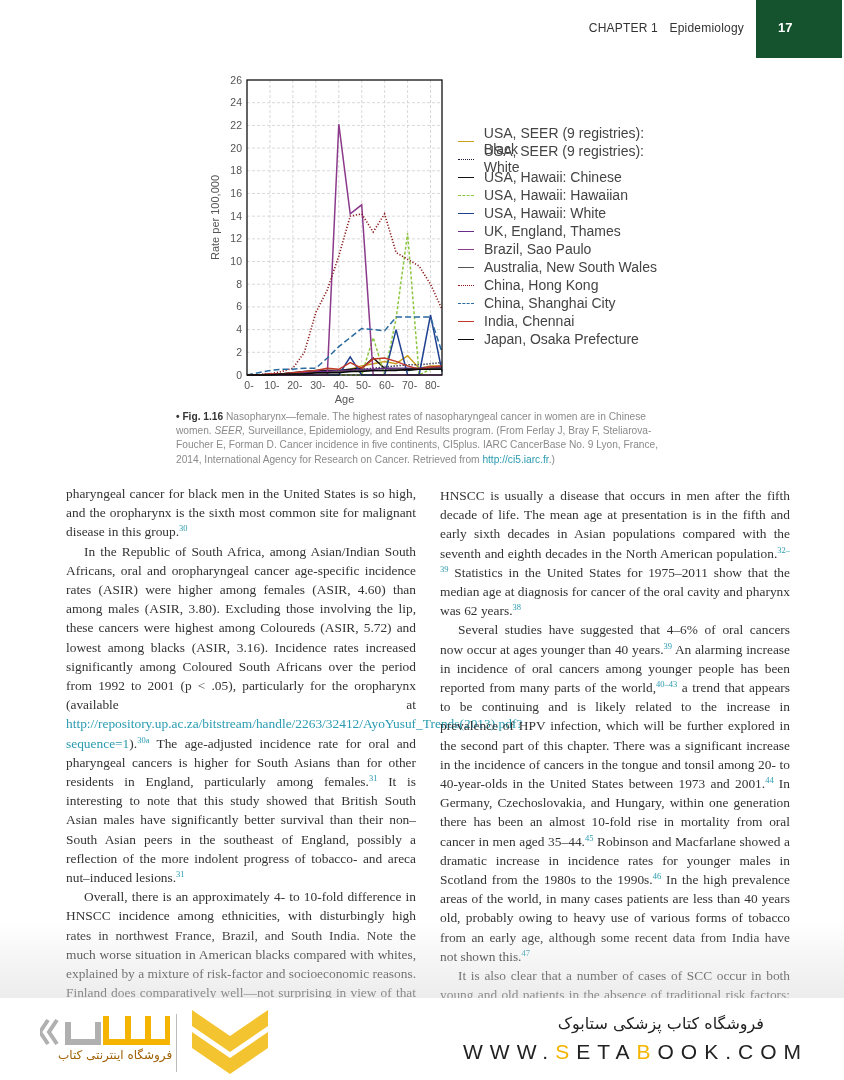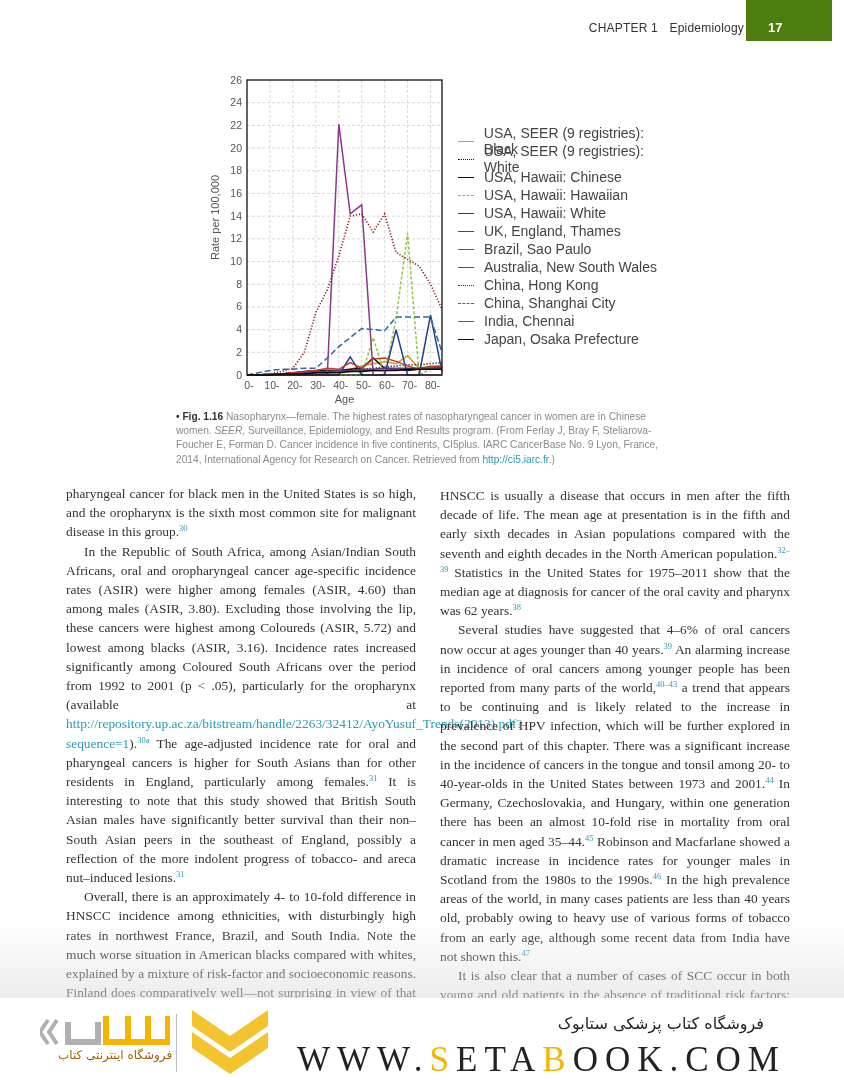--- a/index.html
+++ b/index.html
@@ -1,20 +1,20 @@
 <!DOCTYPE html>
 <html><head>
 <meta charset="utf-8">
 <style>
   html, body { margin:0; padding:0; }
   body { width:844px; height:1080px; background:#ffffff; position:relative; overflow:hidden; font-family:"DejaVu Serif", serif; }
   .header { position:absolute; top:0; left:0; width:844px; height:54px; }
   .header-chapter { position:absolute; right:100px; top:21px; font-family:"Liberation Sans", sans-serif; font-size:12px; color:#333; letter-spacing:0.2px; }
   .header-chapter .ch { margin-right:8px; }
-  .page-num-box { position:absolute; right:12px; top:0; width:86px; height:41px; background:#4d7c0f; }
+  .page-num-box { position:absolute; right:2px; top:0; width:86px; height:58px; background:#14532d; }
   .page-num { position:absolute; left:22px; top:20px; font-family:"Liberation Sans", sans-serif; font-weight:bold; font-size:13px; color:#fff; }
 
   .figure { position:absolute; left:170px; top:70px; width:510px; height:400px; }
   .chart-svg { position:absolute; left:0; top:0; }
   .legend { position:absolute; left:288px; top:62px; font-family:"Liberation Sans", sans-serif; font-size:14px; color:#444; }
   .legend-item { height:18px; display:flex; align-items:center; }
   .legend-swatch { width:16px; height:0; margin-right:10px; }
   .caption { position:absolute; left:6px; top:340px; width:504px; font-family:"Liberation Sans", sans-serif; font-size:10.2px; line-height:14.2px; color:#8a8a8a; }
   .caption .fig-label { color:#333; font-weight:bold; }
   .caption .link { color:#2a9bb0; }
@@ -29,21 +29,21 @@
   .link { color:#2a9bb0; }
   .section-title { font-family:"DejaVu Sans", sans-serif; font-size:15.5px; color:#2f5a1e; margin:0 0 6px 0; font-weight:normal; }
 
   .fade { position:absolute; left:0; top:920px; width:844px; height:80px; background:linear-gradient(to bottom, rgba(255,255,255,0) 0%, rgba(220,220,220,0.55) 100%); pointer-events:none; }
   .footer { position:absolute; left:0; top:998px; width:844px; height:82px; background:#fff; }
   .logo-left { position:absolute; left:40px; top:14px; width:130px; height:60px; }
   .logo-fa { position:absolute; left:58px; top:50px; font-family:"DejaVu Sans", sans-serif; font-size:12px; color:#a16207; }
   .logo-divider { position:absolute; left:176px; top:16px; width:1px; height:58px; background:#bbb; }
   .logo-chevron { position:absolute; left:190px; top:10px; }
   .store-fa { position:absolute; right:80px; top:16px; font-family:"DejaVu Sans", sans-serif; font-size:16px; color:#222; direction:rtl; }
-  .store-url { position:absolute; right:58px; top:42px; font-family:Liberation Serif, serif; font-size:35px; letter-spacing:7px; color:#222; }
+  .store-url { position:absolute; right:36px; top:42px; font-family:Liberation Sans, sans-serif; font-size:21px; letter-spacing:7px; color:#222; }
   .store-url .accent { color:#f4b400; }
 </style>
 </head>
 <body>
 
 <div class="header">
   <div class="header-chapter">
     <span class="ch">CHAPTER 1</span>
     <span>Epidemiology</span>
   </div>

